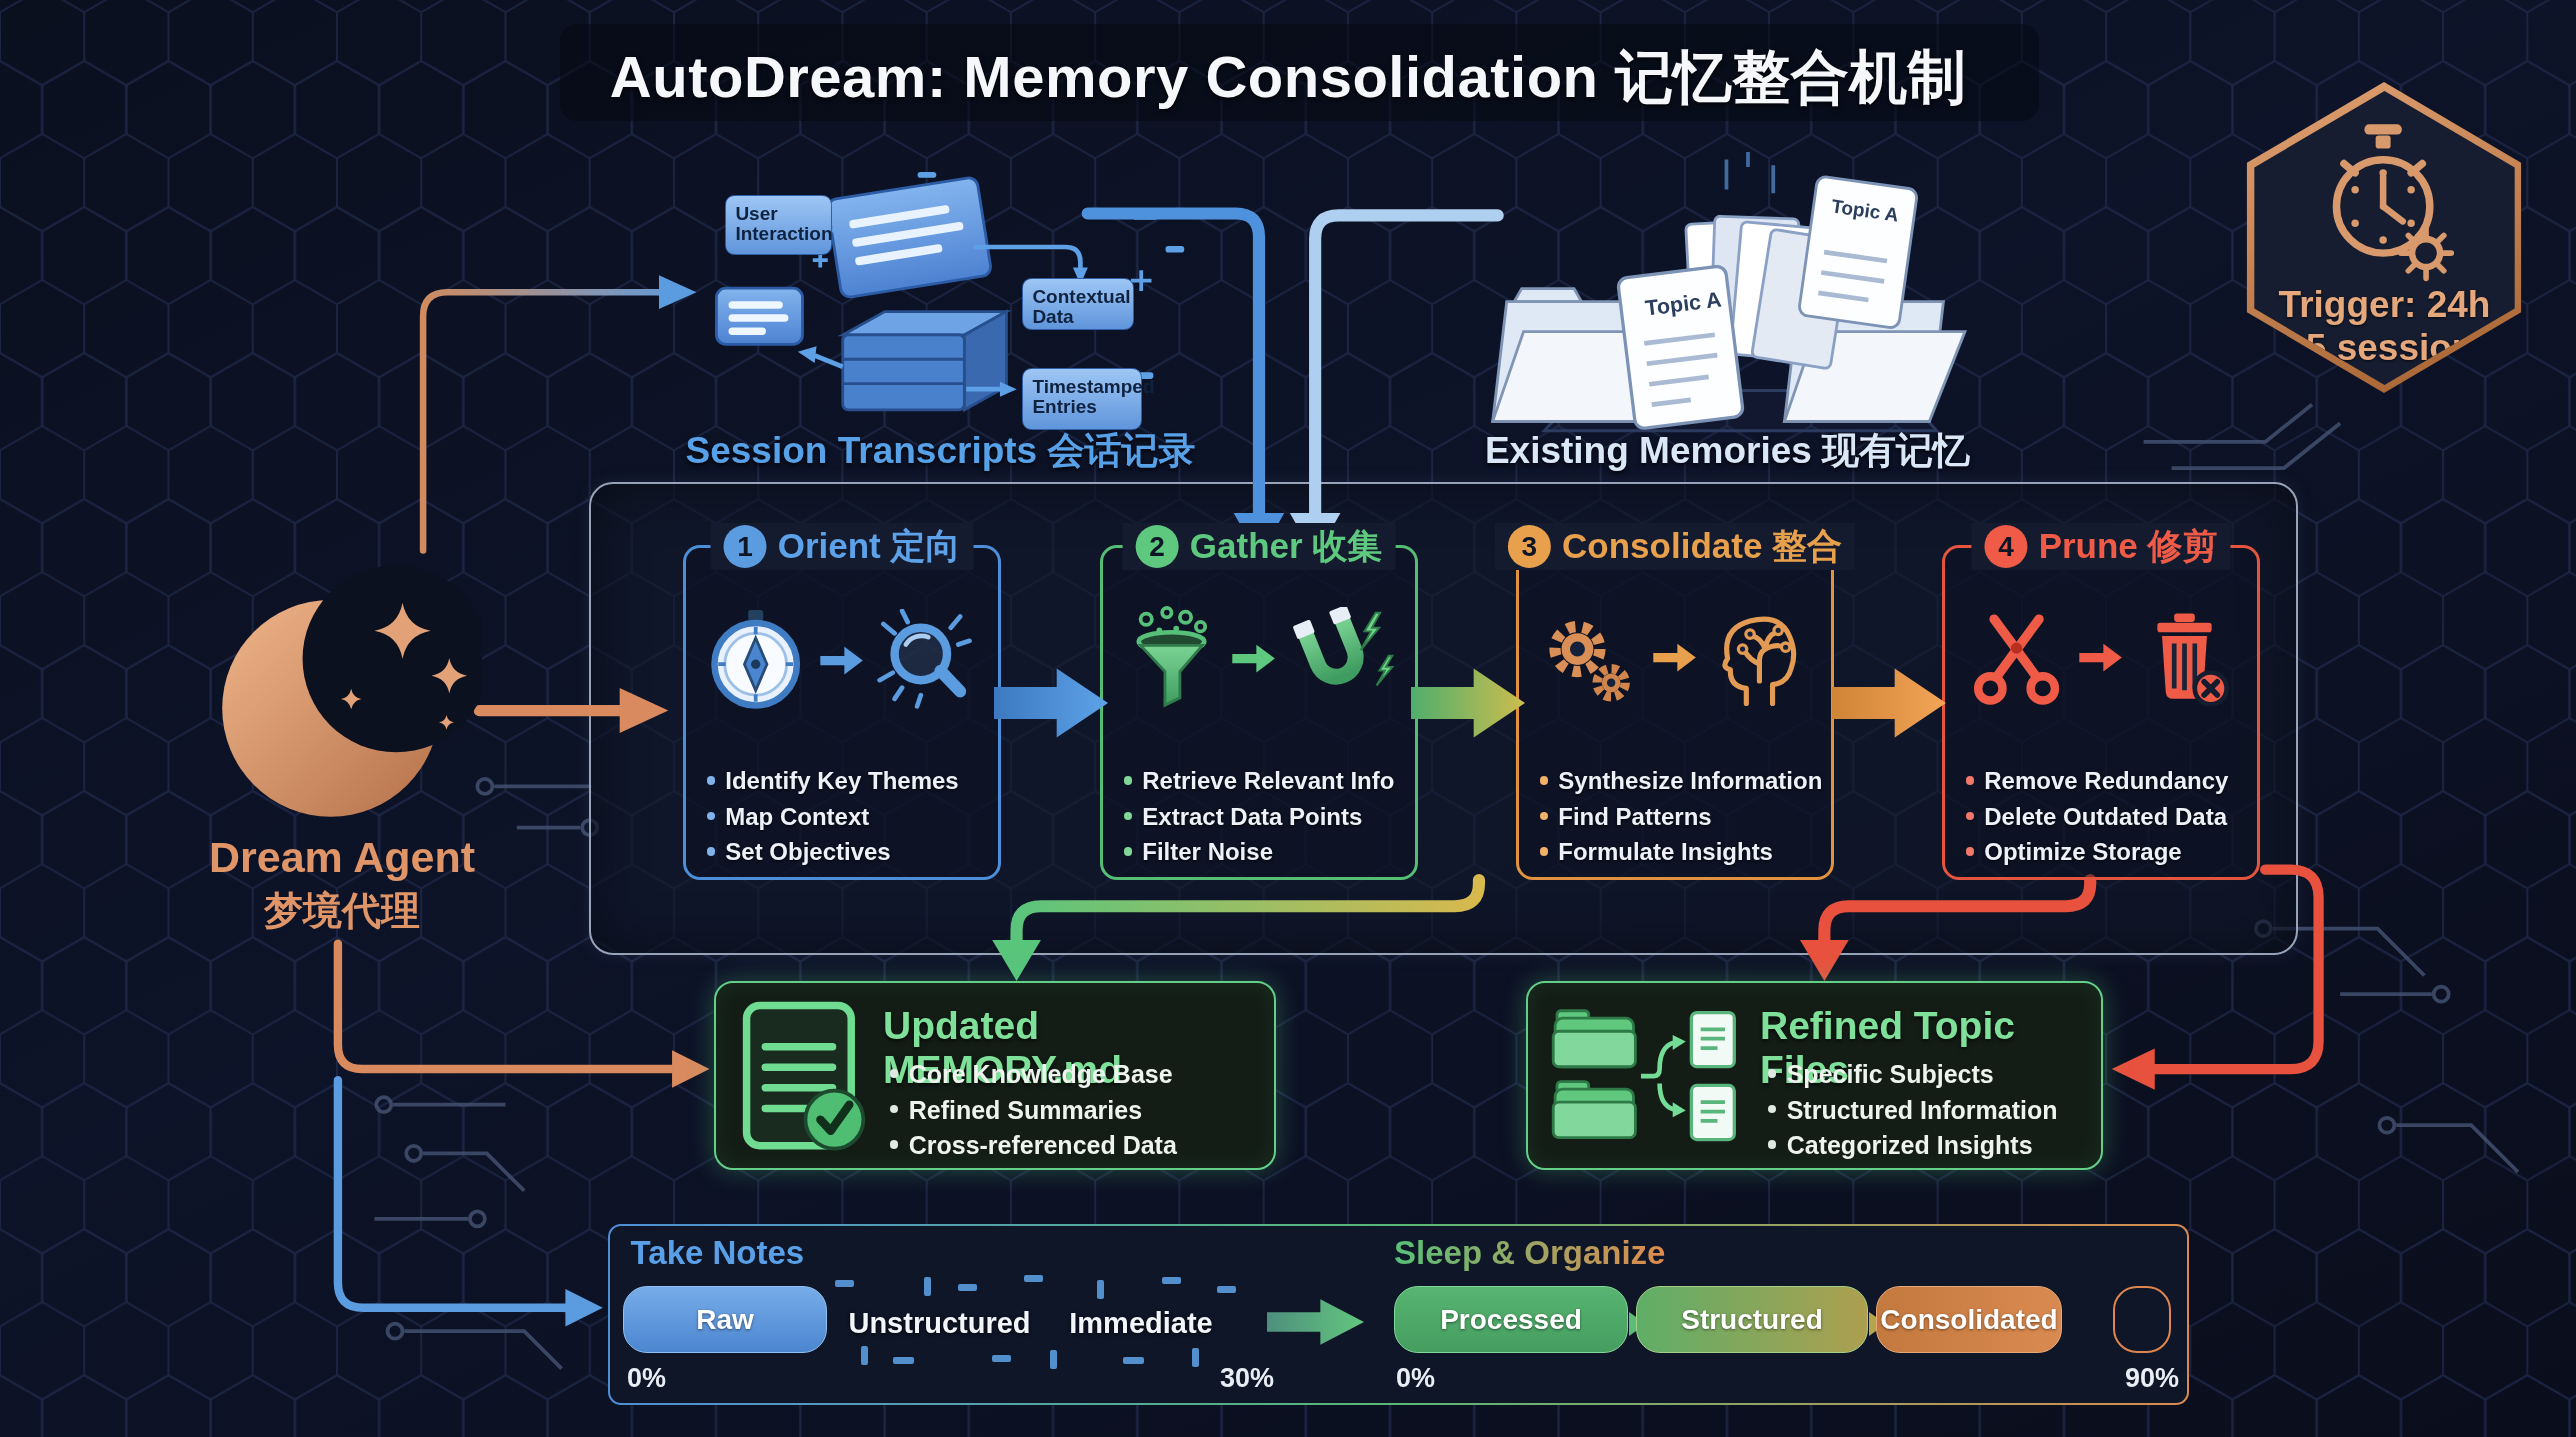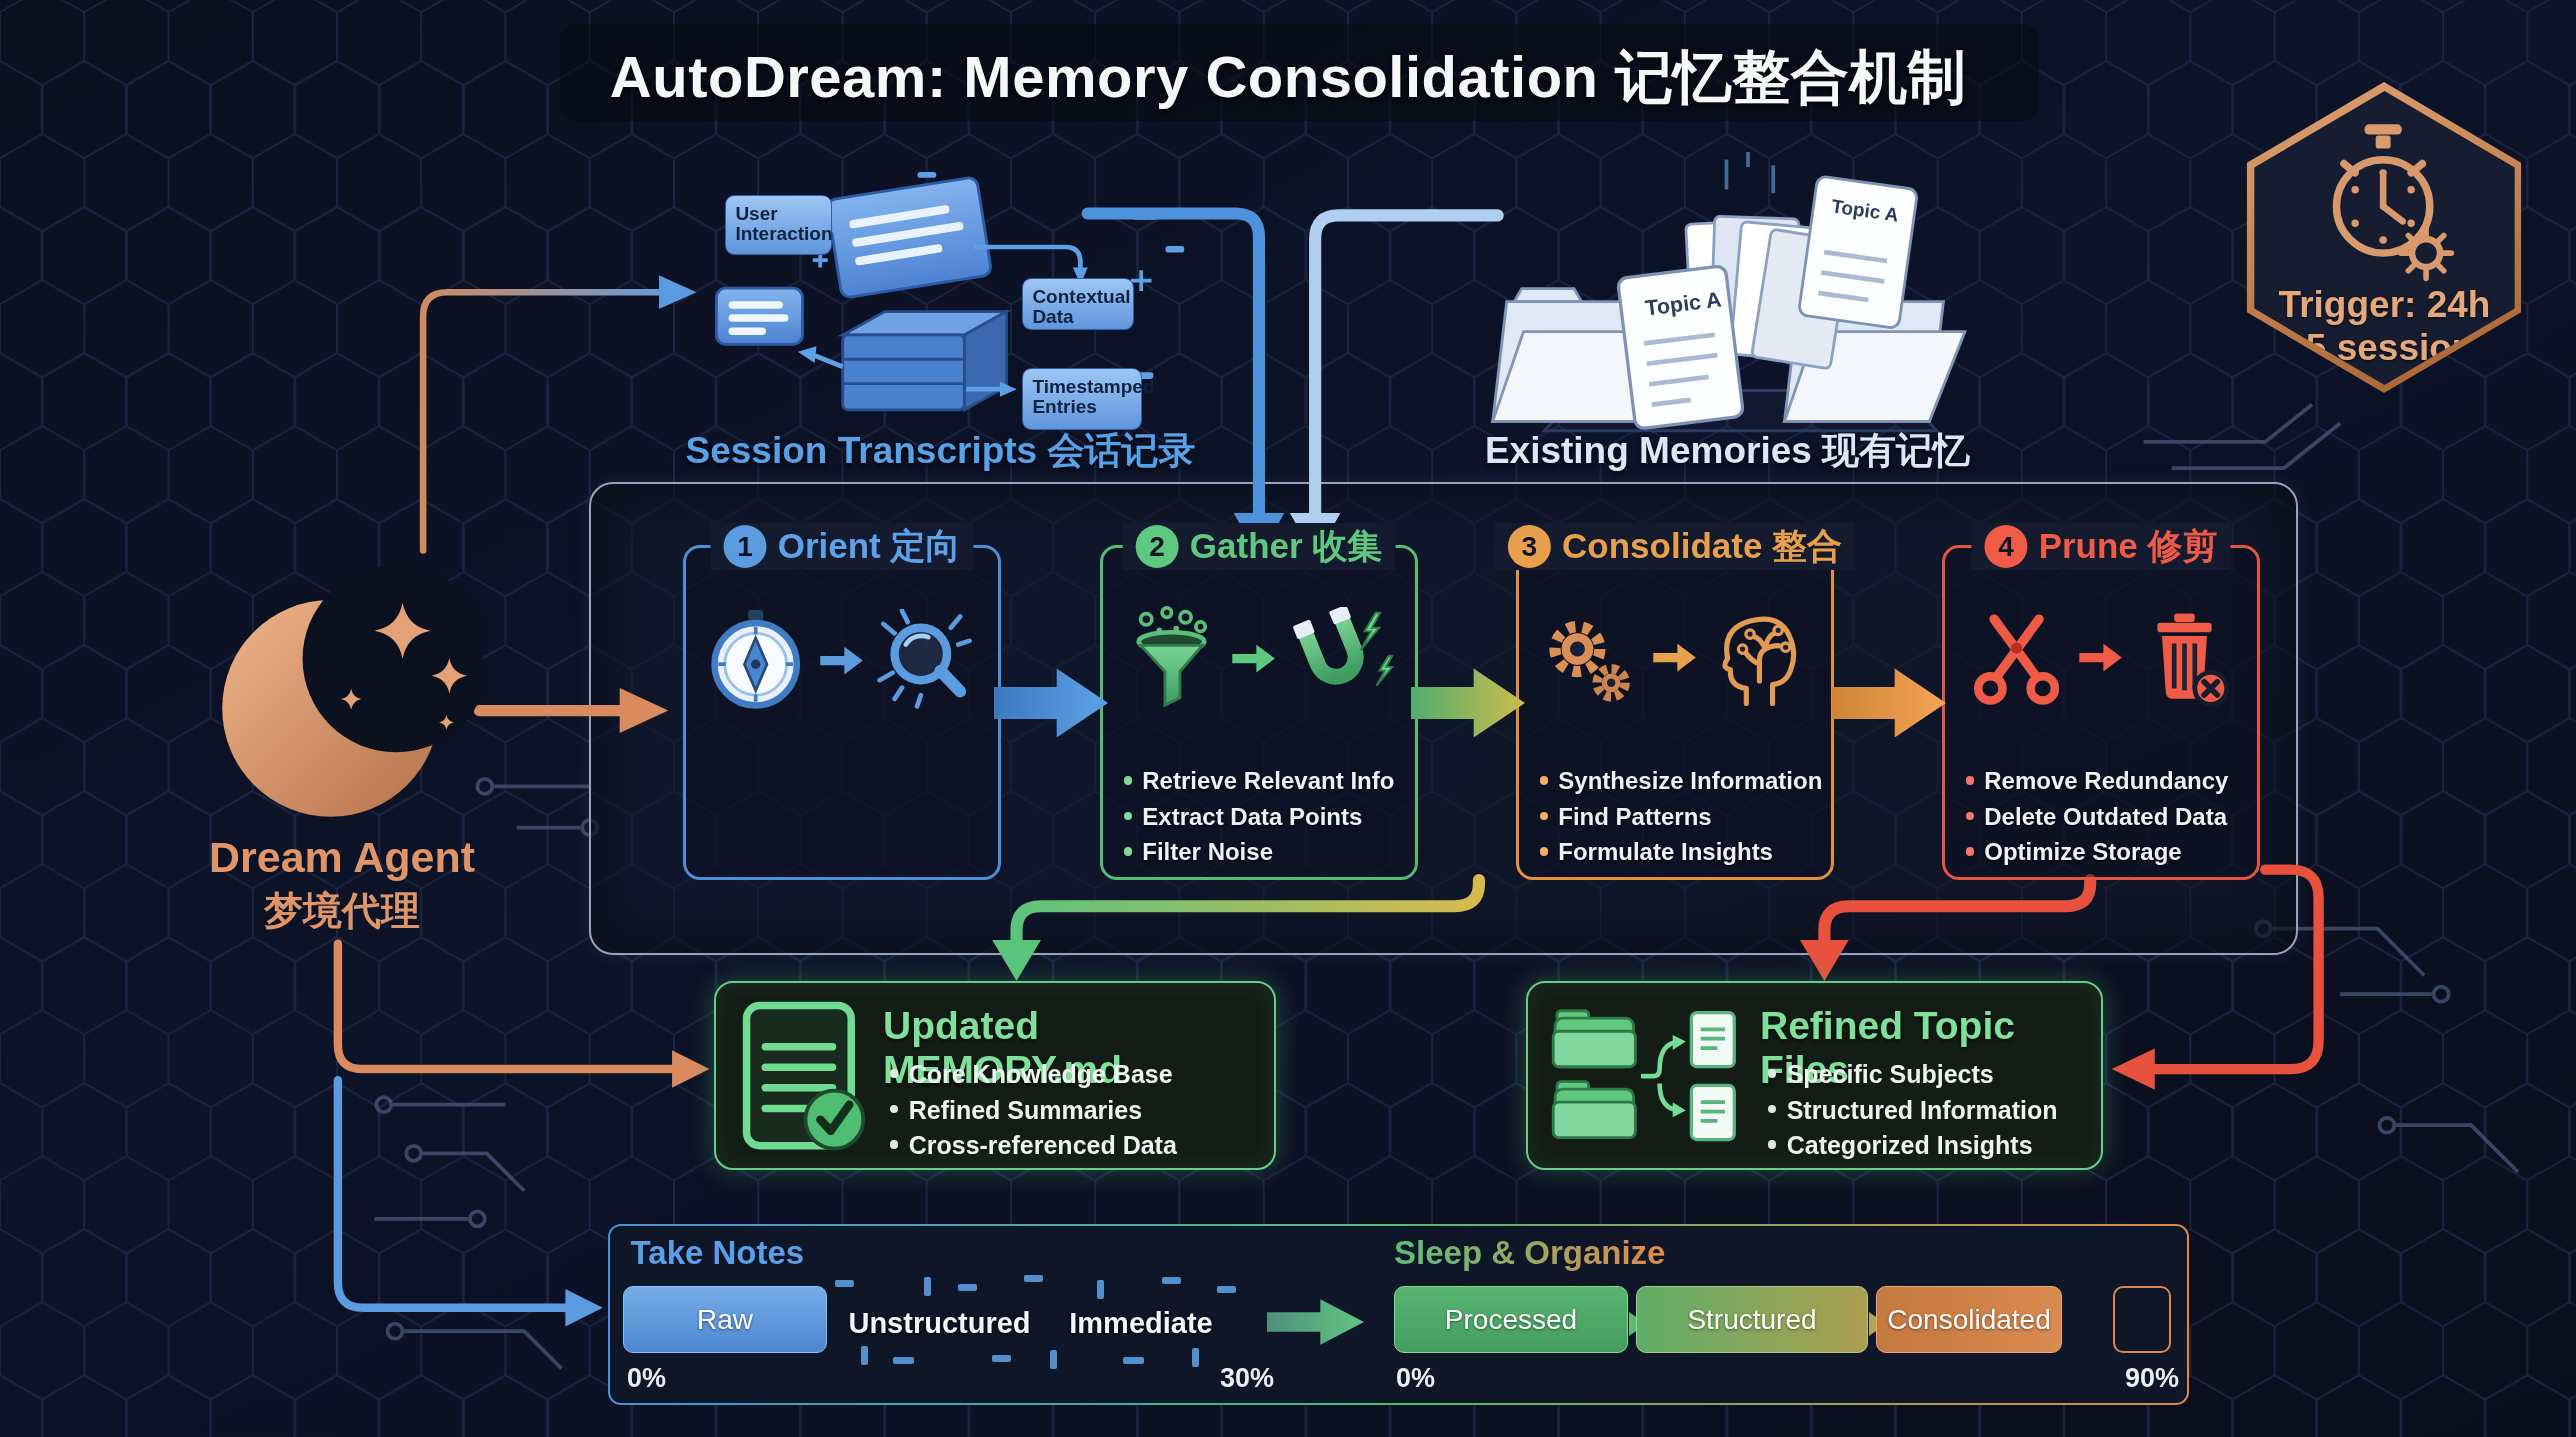--- a/index.html
+++ b/index.html
@@ -73,22 +73,22 @@
   .out-bullets .dot{background:#dfe8e2;}
 
   
   .bottom-bar{left:608px;top:1224px;width:1581px;height:181px;border:2.8px solid transparent;border-radius:13px;
     background:linear-gradient(#0e1627,#0e1627) padding-box,
                linear-gradient(90deg,#4e8fd8,#58b874,#da8a4e) border-box;box-sizing:border-box;}
   .bar-label{position:absolute;font-size:33px;font-weight:800;}
   .lbl-notes{left:20.6px;top:7.5px;color:#5aa0e8;}
   .lbl-sleep{left:784px;top:7.5px;background:linear-gradient(90deg,#58c078,#e08a4e);
     -webkit-background-clip:text;background-clip:text;color:transparent;}
-  .chip-btn{position:absolute;top:60px;height:67px;border-radius:10px;display:flex;align-items:center;
-    justify-content:center;font-size:28px;font-weight:400;color:#fff;text-shadow:0 0.9px 2.8px rgba(0,0,0,.5);
+  .chip-btn{position:absolute;top:60px;height:67px;border-radius:24px;display:flex;align-items:center;
+    justify-content:center;font-size:28px;font-weight:700;color:#fff;text-shadow:0 0.9px 2.8px rgba(0,0,0,.5);
     box-sizing:border-box;}
   .btn-raw{left:13px;width:204px;background:linear-gradient(180deg,#76ace9,#4c86cf);border:1.9px solid #8fc0f2;}
   .btn-processed{left:784px;width:234px;background:linear-gradient(180deg,#57b471,#459e60);border:1.9px solid #7fd99a;}
   .btn-structured{left:1026px;width:232px;background:linear-gradient(90deg,#5fae68,#ad9f4f);border:1.9px solid #a6cf86;}
   .btn-consolidated{left:1266px;width:186px;background:linear-gradient(90deg,#c4793f,#d98a50);border:1.9px solid #e8a878;}
   .btn-empty{left:1503px;width:58px;background:transparent;border:2.8px solid #e0854e;}
   .mid-word{position:absolute;top:81px;font-size:29px;font-weight:800;color:#f2f5f9;text-align:center;
     text-shadow:0 0.9px 3.7px rgba(0,0,0,.8);}
   .pct{position:absolute;top:137px;font-size:27px;font-weight:800;color:#e9eef5;}
   .tick{position:absolute;background:#5b9be0;border-radius:1.9px;opacity:.9;}
@@ -330,20 +330,34 @@
       </svg>
       <svg width="103" height="103" viewBox="0 0 110 110">
         <g stroke="#5b9be0" stroke-width="5" stroke-linecap="round">
           <path d="M10 16 L22 26 M30 2 L36 14 M92 8 L82 20 M102 34 L90 38 M6 76 L20 68 M22 96 L30 84 M46 104 L50 92"></path>
         </g>
         <circle cx="50" cy="48" r="28" fill="rgba(120,170,230,.15)" stroke="#5b9be0" stroke-width="9"></circle>
         <path d="M34 38 A20 20 0 0 1 58 30" stroke="#aacdf1" stroke-width="5" fill="none" stroke-linecap="round"></path>
         <path d="M71 66 L92 88" stroke="#5b9be0" stroke-width="13" stroke-linecap="round"></path>
       </svg>
     </div>
+    <ul class="bullets">
+      <li>
+          <span class="dot"></span>
+          <span>Identify Key Themes</span>
+        </li>
+      <li>
+          <span class="dot"></span>
+          <span>Map Context</span>
+        </li>
+      <li>
+          <span class="dot"></span>
+          <span>Set Objectives</span>
+        </li>
+    </ul>
   </div>
 
   <div class="card s2" style="left:1100px">
     <div class="card-head">
       <span class="chip">2</span>
       <span class="card-title">Gather 收集</span>
     </div>
     <div class="icon-row">
       <svg width="103" height="105" viewBox="0 0 110 112">
         <defs>

